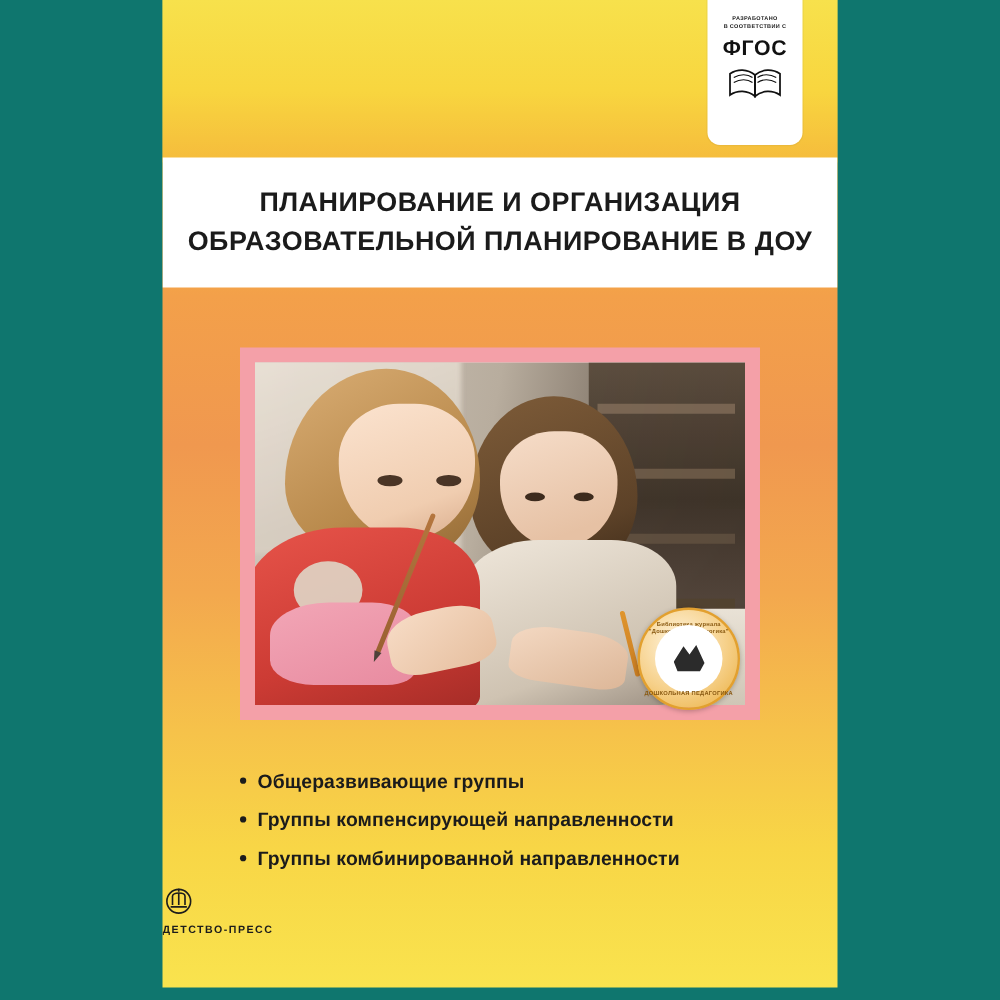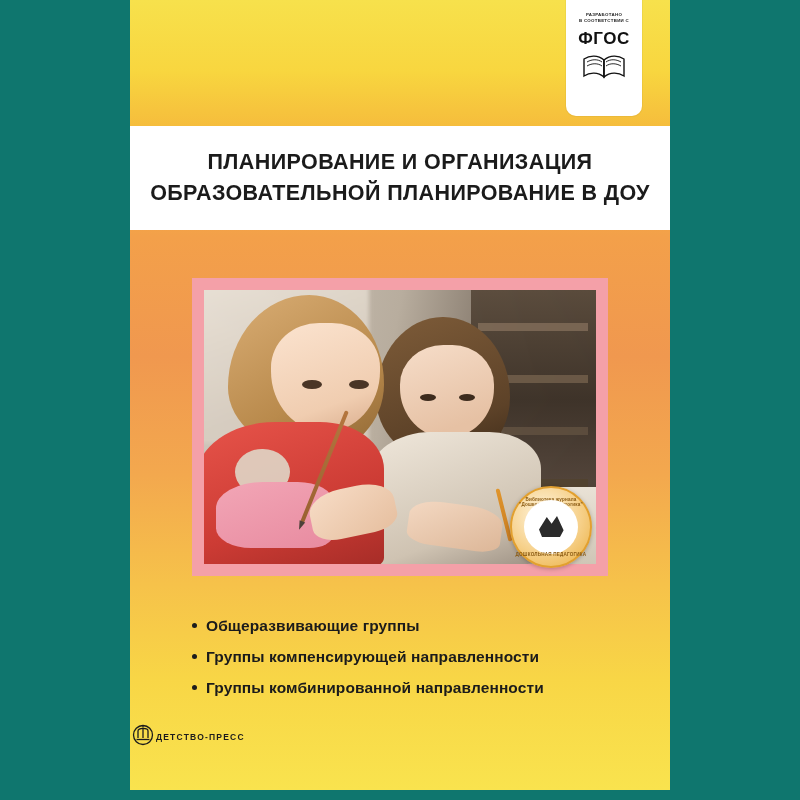--- a/index.html
+++ b/index.html
@@ -382,22 +382,22 @@
     letter-spacing: 0.1px;
   }
 
   
   .publisher {
     position: absolute;
     left: 0;
     bottom: 42px;
     width: 100%;
     display: flex;
-    flex-direction: row;
-    align-items: center;
+    flex-direction: column;
+    align-items: flex-start;
     z-index: 4;
   }
   .pub-mark {
     width: 26px;
     height: 26px;
     display: flex;
     align-items: center;
     justify-content: center;
   }
   .pub-name {

